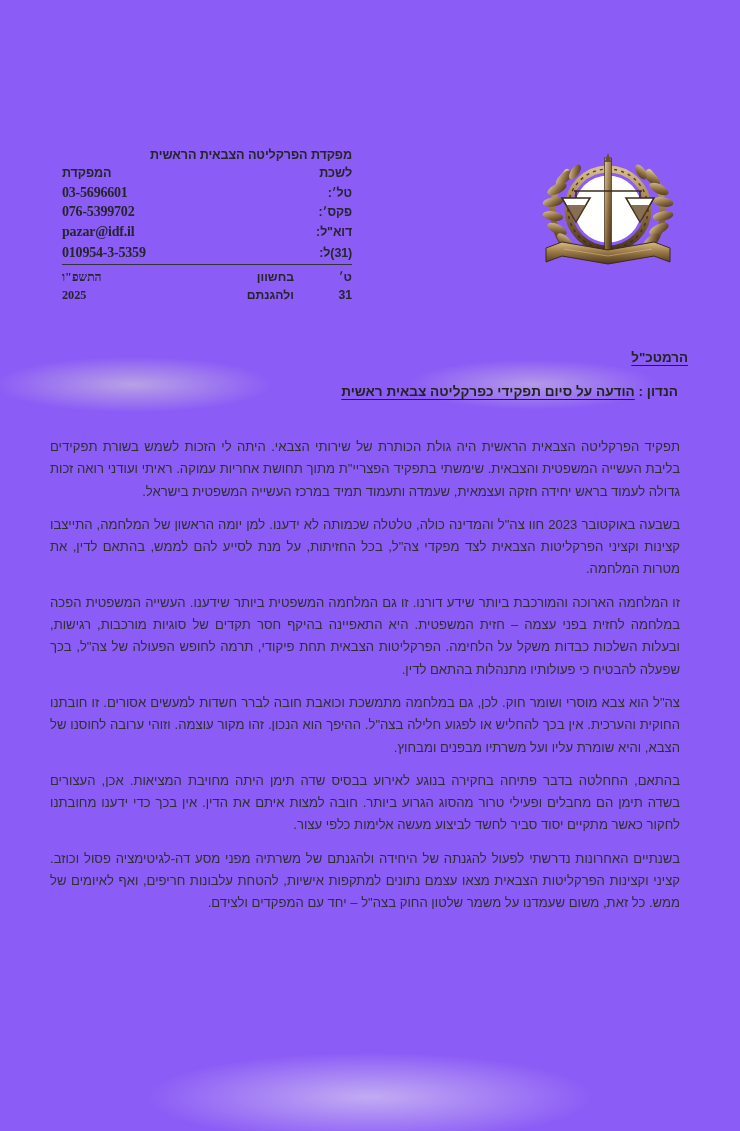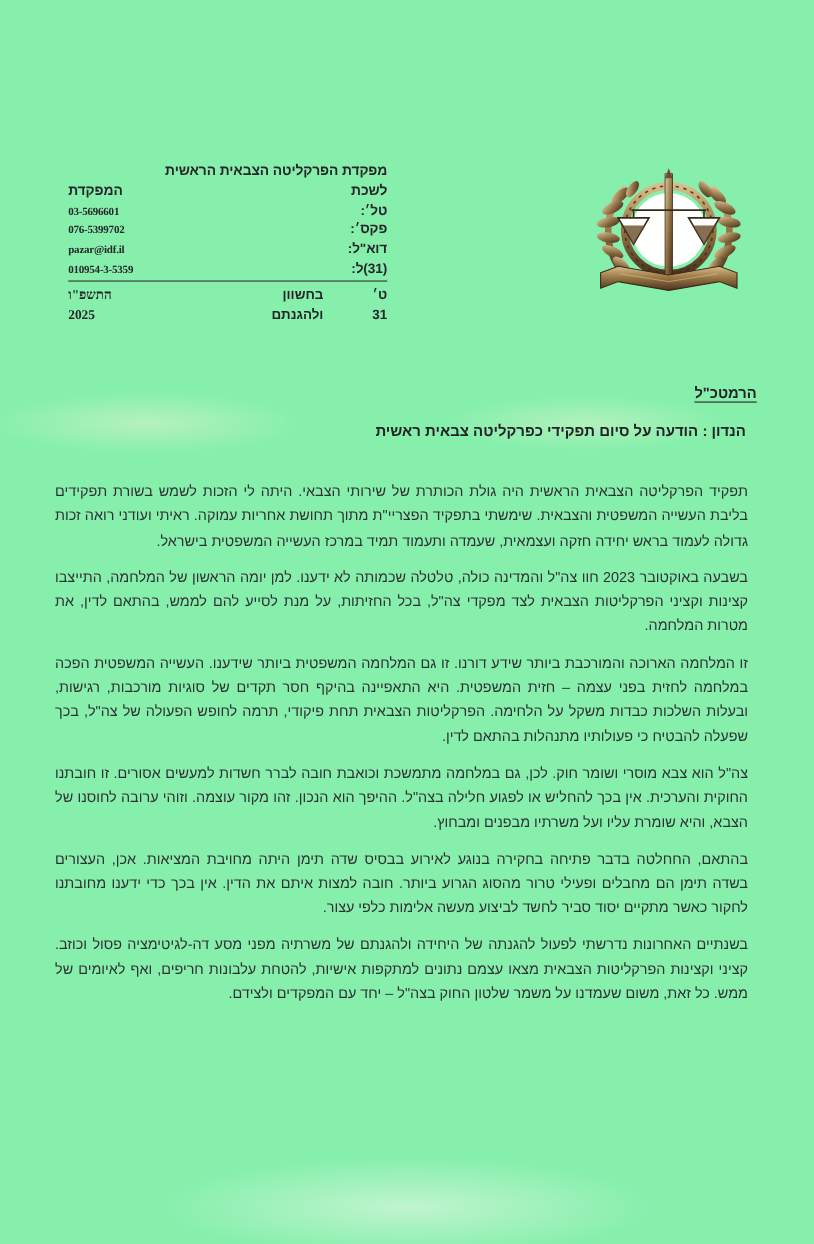--- a/index.html
+++ b/index.html
@@ -14,21 +14,21 @@
     position: relative;
     overflow: hidden;
     font-family: "Liberation Sans", "DejaVu Sans", sans-serif;
     background: linear-gradient(170deg, #fffffe 0%, #fffffd 40%, #fefefc 100%);
     color: #2f2f2f;
   }
 
   .page {
     position: absolute;
     inset: 0;
-    background: #86efac;
+    background: #8b5cf6;
   }
 
   
   .scan-tint {
     position: absolute;
     inset: 0;
     pointer-events: none;
     background:
       radial-gradient(ellipse 200px 40px at 18% 34%, rgba(240,245,210,0.45), rgba(255,255,255,0) 70%),
       radial-gradient(ellipse 180px 36px at 72% 34%, rgba(244,246,215,0.40), rgba(255,255,255,0) 70%),
@@ -53,21 +53,21 @@
     color: #26262a;
     letter-spacing: -0.1px;
   }
   .lh-row .lh-label { text-align: center; white-space: nowrap; }
   .lh-row .lh-value {
     direction: ltr;
     text-align: right;
     white-space: nowrap;
     font-family: "Liberation Serif", "DejaVu Serif", serif;
     font-weight: bold;
-    font-size: 10px;
+    font-size: 14px;
     letter-spacing: -0.2px;
   }
   .lh-row.title-row {
     display: block;
     text-align: right;
     font-size: 12.6px;
     line-height: 1.45;
   }
   .lh-row.title-row .lh-org-2 {
     display: flex;
@@ -132,20 +132,21 @@
     right: 62px;
     left: 62px;
     text-align: right;
     font-size: 13.6px;
     color: #232326;
     direction: rtl;
   }
   .subject .subj-label { font-weight: bold; }
   .subject .subj-text {
     font-weight: bold;
+    text-decoration: underline;
     text-underline-offset: 3px;
     text-decoration-thickness: 1.2px;
     margin-top: 41px;
   }
 
   
   .body-text {
     position: absolute;
     top: 436px;
     right: 60px;

